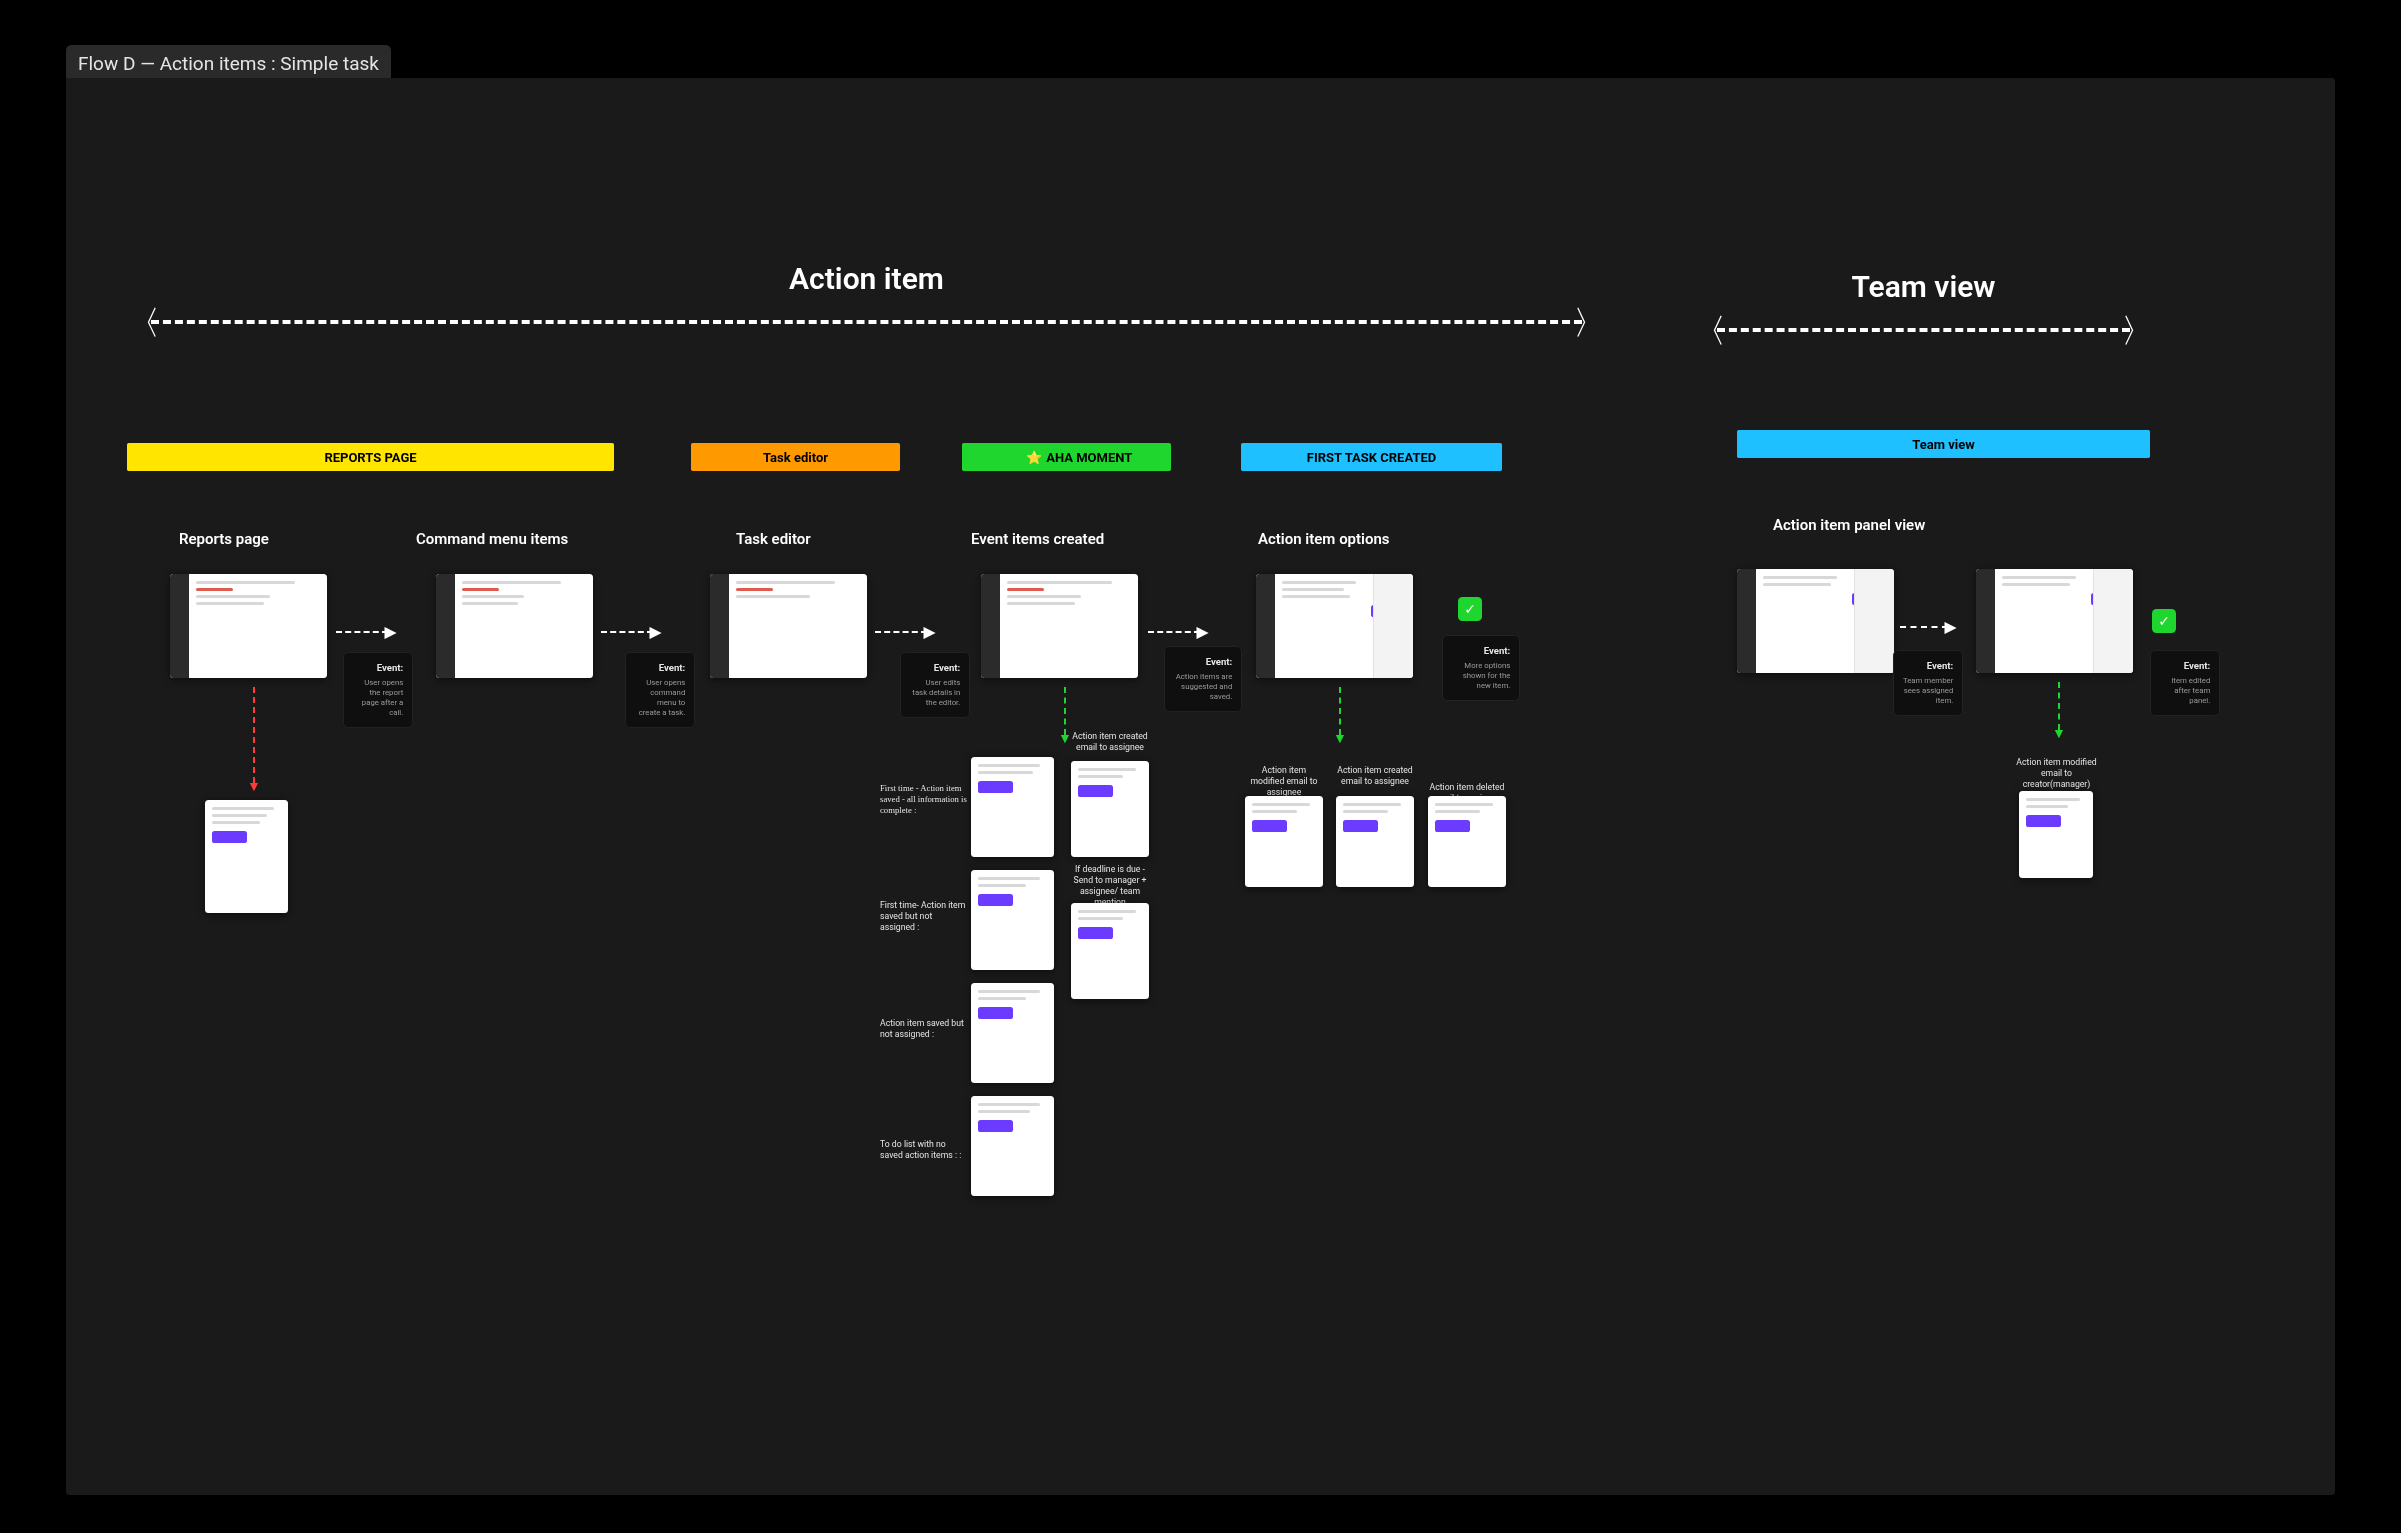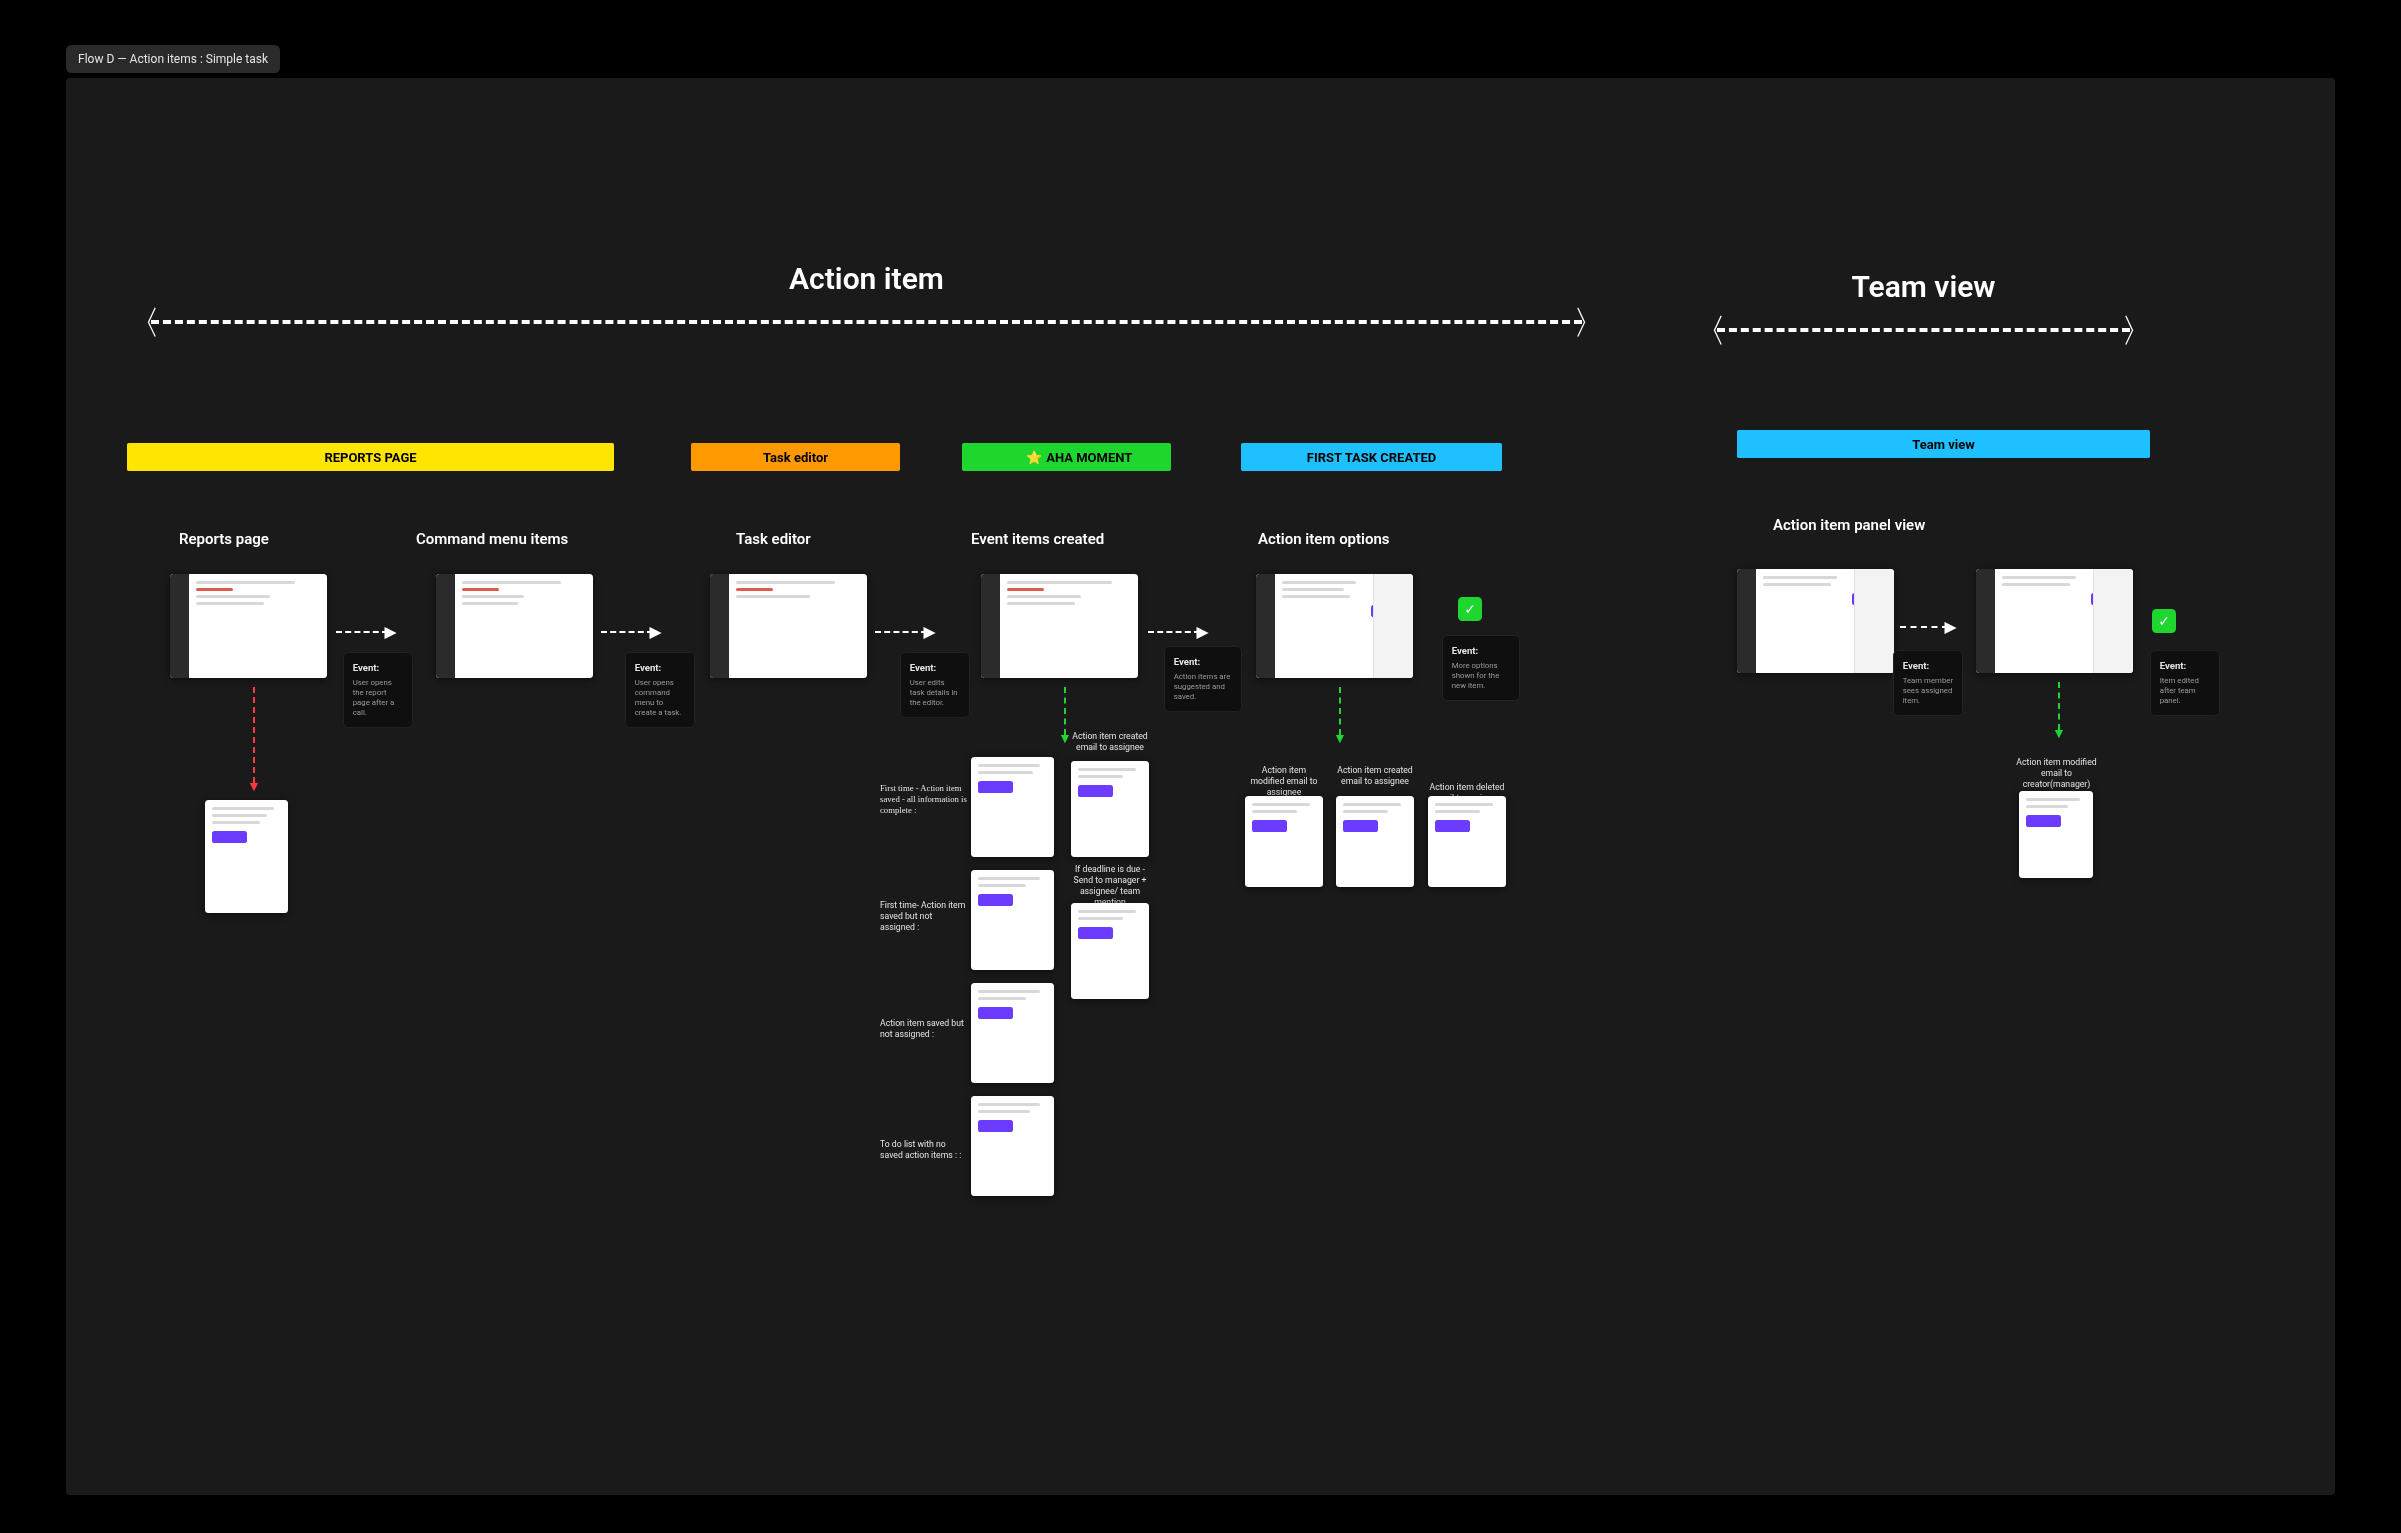--- a/index.html
+++ b/index.html
@@ -12,21 +12,21 @@
     overflow: hidden;
     position: relative;
   }
   .frame-title {
     position: absolute;
     top: 45px;
     left: 66px;
     background: #2a2a2a;
     padding: 7px 12px;
     border-radius: 5.2px;
-    font-size: 12px;
+    font-size: 19px;
     color: #e5e5e5;
   }
   .canvas {
     position: absolute;
     top: 78px;
     left: 66px;
     right: 66px;
     bottom: 38px;
     background: #1a1a1a;
     border-radius: 3.5px;
@@ -163,20 +163,21 @@
   .down-arrow.green .line { border-color:#1ed62e; }
   .down-arrow.green .head { color:#1ed62e; }
 
   .note-box {
     position:absolute;
     background:#0f0f0f;
     border:0.9px solid #222;
     border-radius:5.2px;
     padding:8.7px;
     color:#e5e5e5;
+    text-align:right;
   }
   .note-box .note-title {
     font-size:9.6px;
     font-weight:700;
     margin-bottom:5.2px;
   }
   .note-box .note-body {
     font-size:7.8px;
     color:#9a9a9a;
     line-height:1.3;

